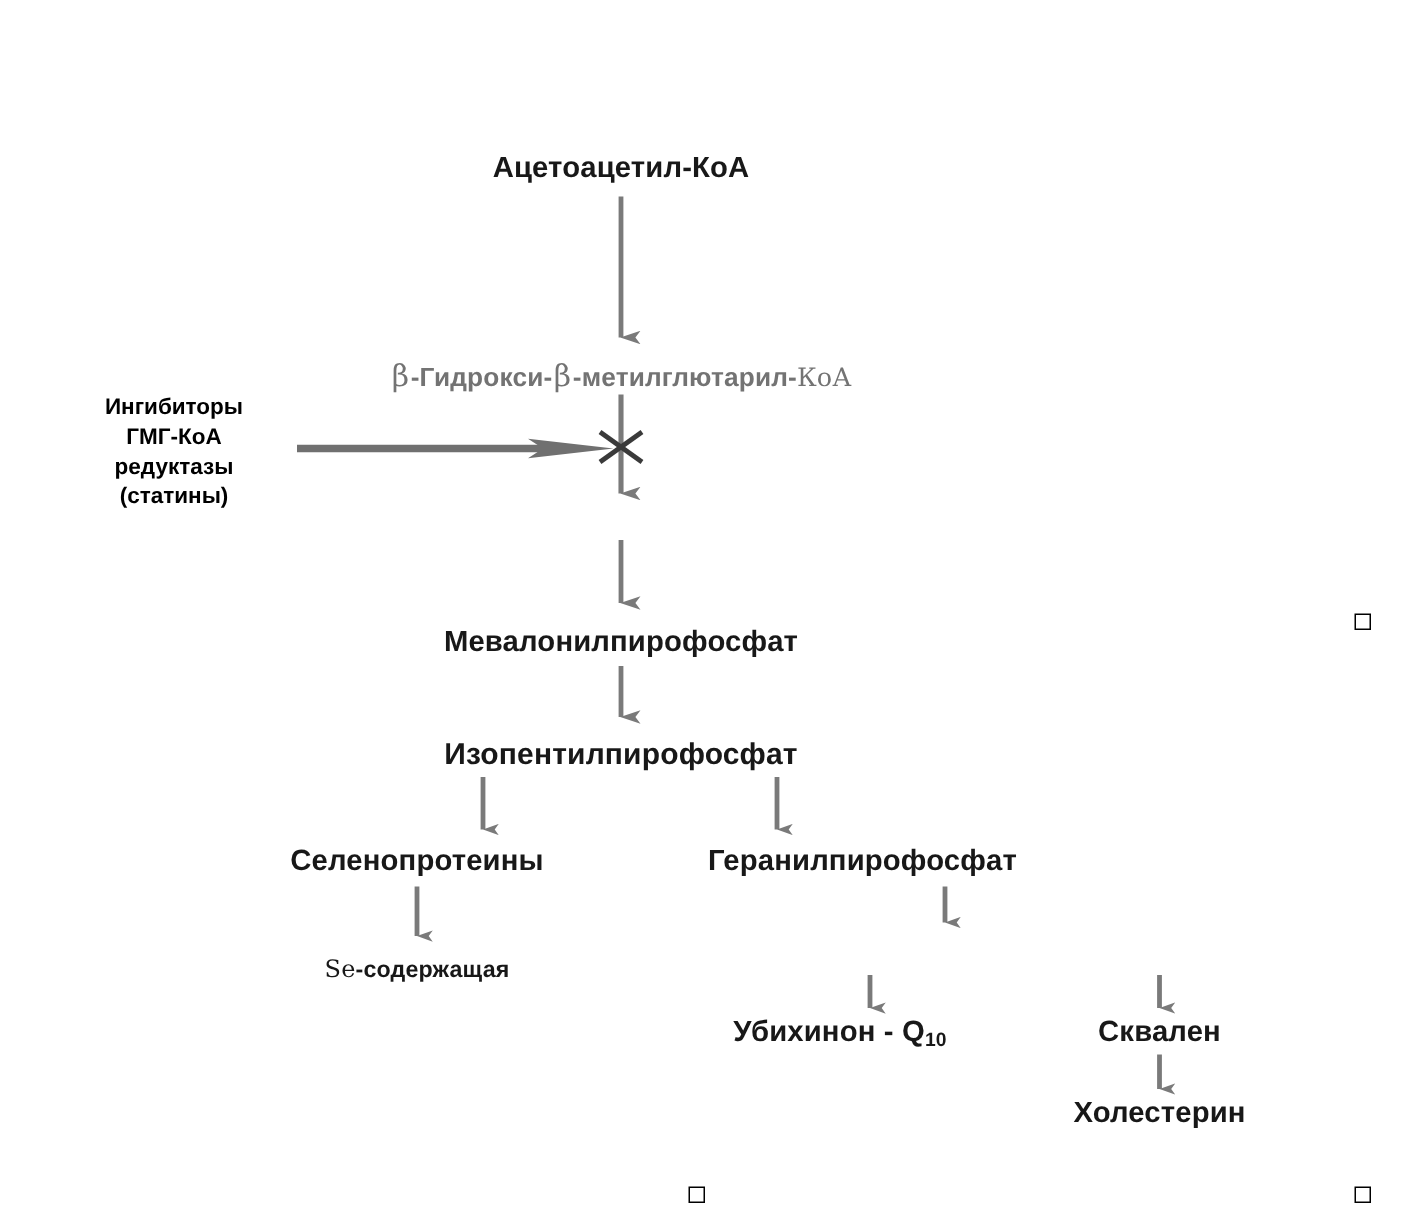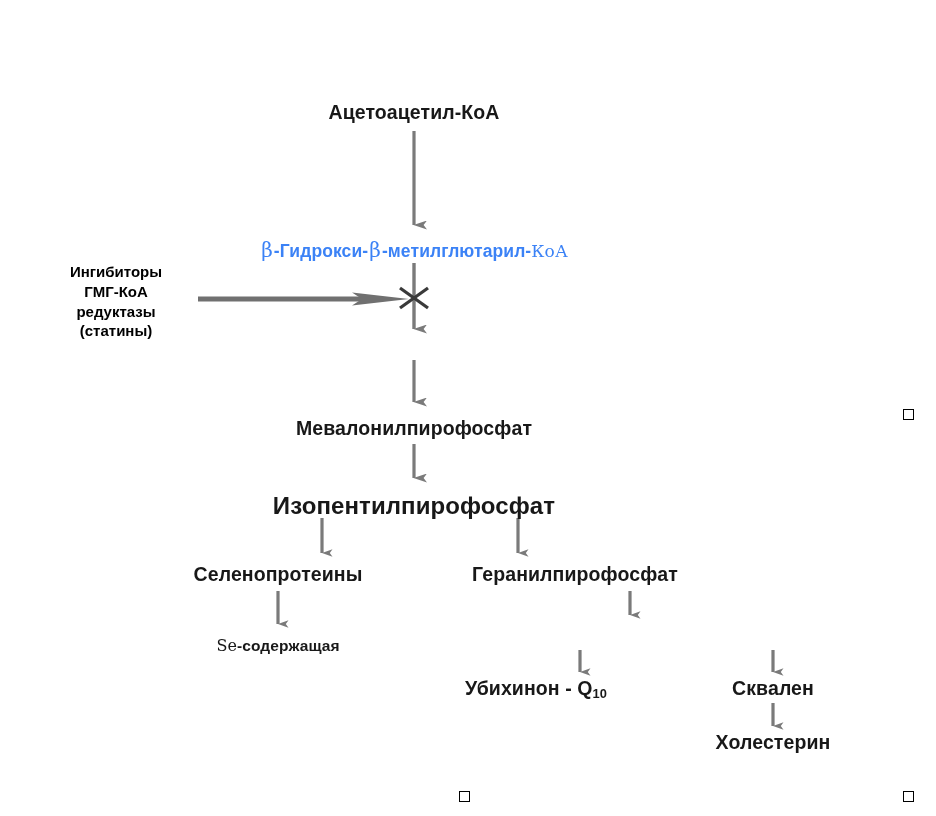--- a/index.html
+++ b/index.html
@@ -31,27 +31,27 @@
     font-family: "Liberation Sans", sans-serif;
     font-weight: bold;
     color: #181818;
     line-height: 1.18;
     transform: translateX(-50%);
     text-align: center;
     letter-spacing: 0.1px;
   }
 
   .node.lvl-main   { font-size: 19.5px; }
-  .node.lvl-sub    { font-size: 24px; }
+  .node.lvl-sub    { font-size: 20px; }
 
   
   .node.hmg {
     font-weight: bold;
     font-size: 17.5px;
-    color: #3b82f6;
+    color: #737373;
   }
   .node.hmg .beta {
     font-family: "DejaVu Serif", serif;
     font-weight: normal;
     font-size: 20px;
     padding: 0 1px;
   }
   .node.hmg .koa-serif {
     font-family: "DejaVu Serif", serif;
     font-weight: normal;
@@ -208,21 +208,21 @@
 
   <div class="node se-node" style="left:278px; top:636px;">
     <div><span class="se-serif">Se</span><span>-содержащая</span></div>
   </div>
 
   <div class="node lvl-main" style="left:575px; top:563px;">
     <span>Геранилпирофосфат</span>
   </div>
 
 
-  <div class="node lvl-main" style="left:536px; top:677px;">
+  <div class="node lvl-main" style="left:560px; top:677px;">
     <span>Убихинон - Q</span><sub>10</sub>
   </div>
 
   <div class="node lvl-main" style="left:773px; top:677px;">
     <span>Сквален</span>
   </div>
 
   <div class="node lvl-main" style="left:773px; top:731px;">
     <span>Холестерин</span>
   </div>

